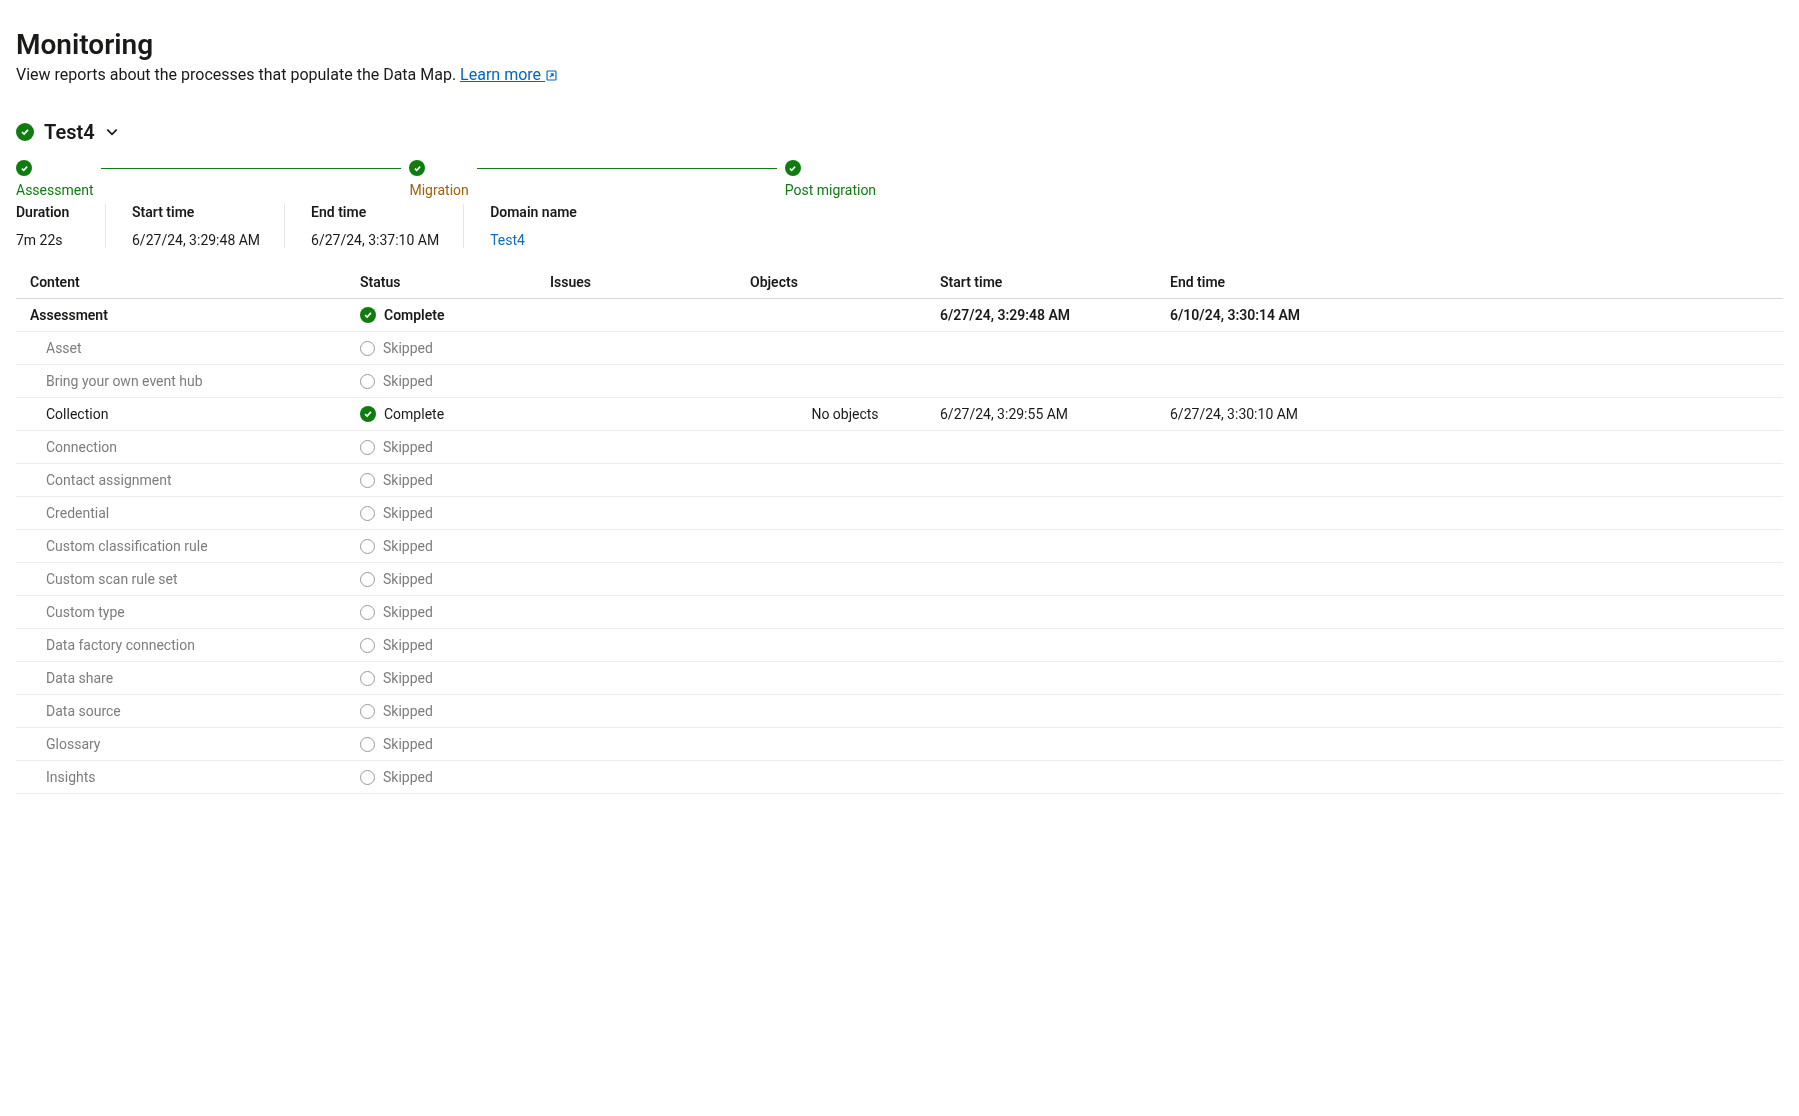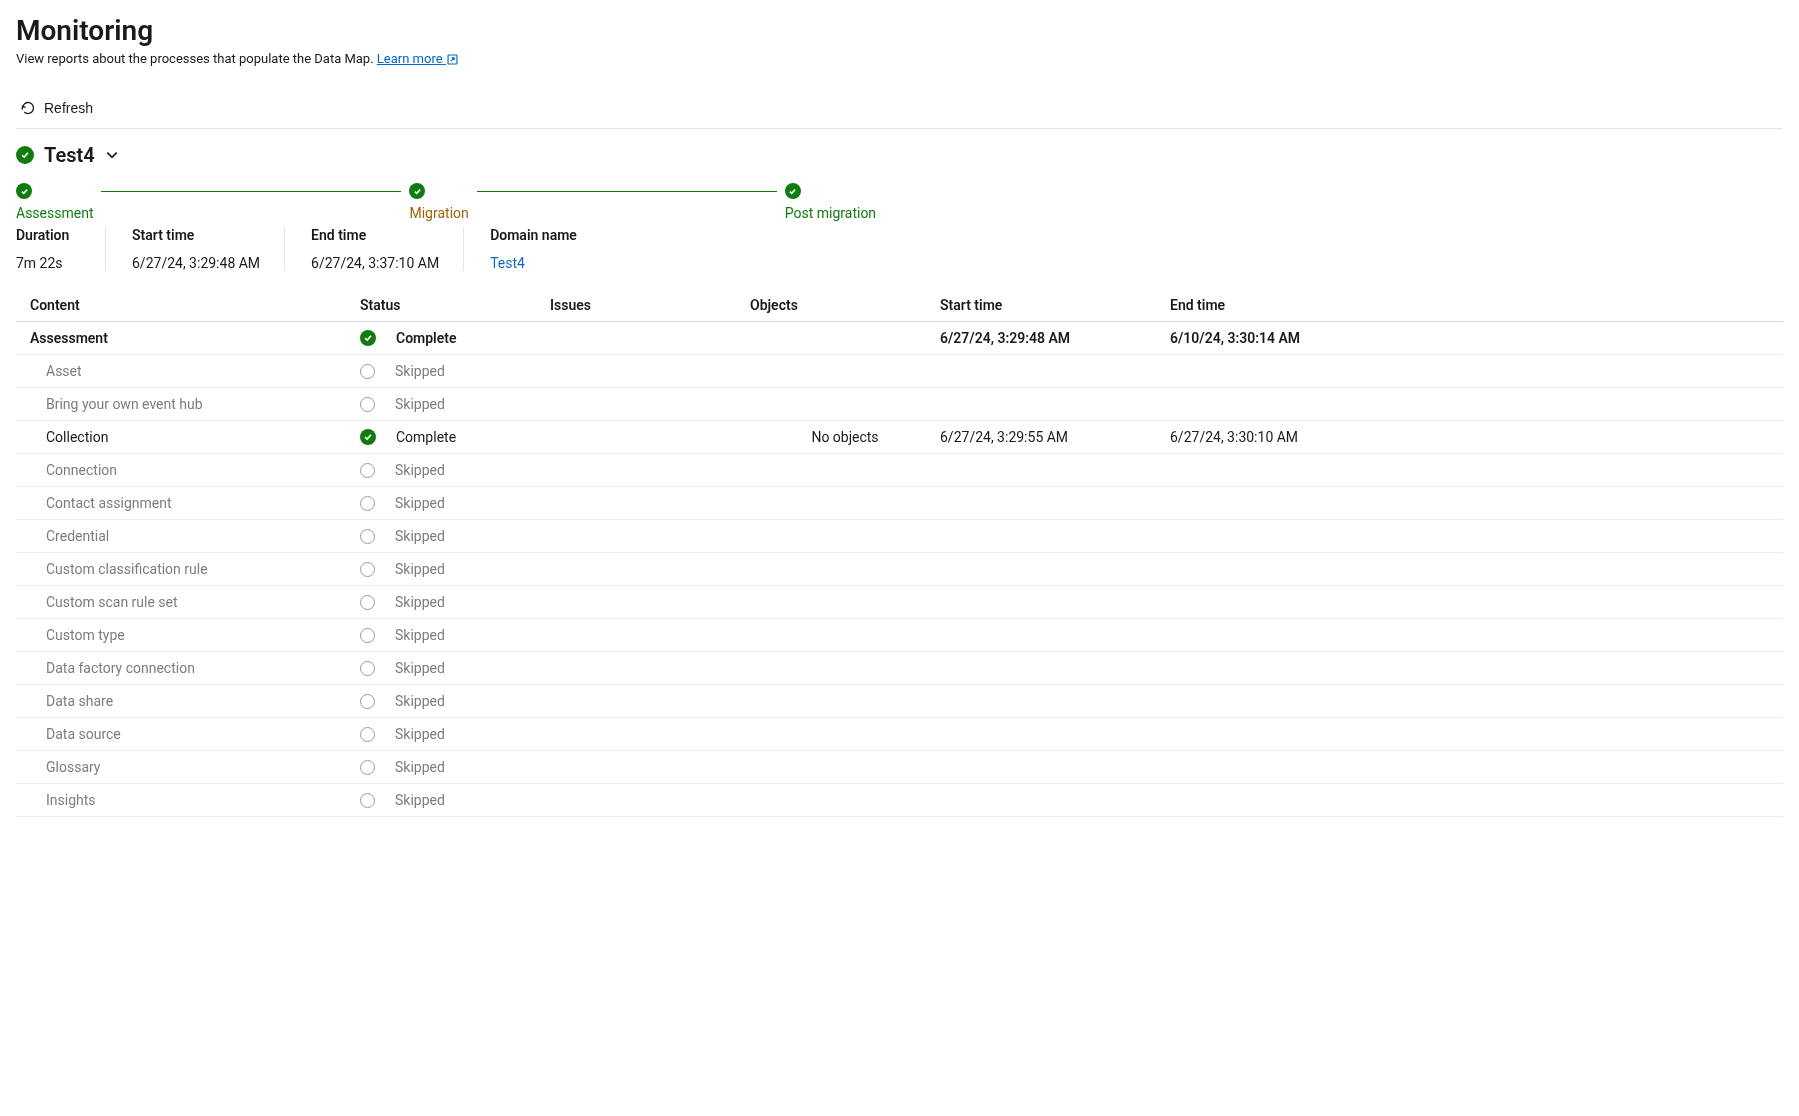--- a/index.html
+++ b/index.html
@@ -2,23 +2,23 @@
 <html><head>
 <meta charset="utf-8">
 <style>
   * { box-sizing: border-box; }
   html, body {
     margin: 0; padding: 0;
     font-family: "Segoe UI", -apple-system, BlinkMacSystemFont, Roboto, sans-serif;
     background:#ffffff; color:#1b1a19;
     font-size:14px;
   }
-  .page { padding: 8px 16px 40px 16px; }
+  .page { padding: 22px 16px 40px 16px; }
   h1.page-title { font-size:28px; font-weight:600; margin:6px 0 4px 0; }
-  .page-subtitle { font-size:13px; color:#1b1a19; margin:0 0 22px 0; }
+  .page-subtitle { font-size:16px; color:#1b1a19; margin:0 0 22px 0; }
   .page-subtitle a { color:#0065c4; text-decoration:underline; }
   .ext-icon { vertical-align:middle; }
 
   .toolbar { padding:6px 0; border-bottom:1px solid #e5e5e5; }
   .refresh-btn {
     display:flex; align-items:center; gap:8px;
     background:none; border:none; padding:6px 4px;
     font-size:14px; cursor:pointer; color:#1b1a19;
   }
   .refresh-icon { width:16px; height:16px; }
@@ -60,21 +60,21 @@
     grid-template-columns: 330px 190px 200px 190px 230px 230px;
     align-items:center;
     border-bottom:1px solid #ededed;
     padding:8px 14px;
   }
   .grid-header { font-weight:600; font-size:14px; border-bottom:1px solid #d6d6d6; }
   .grid-row { font-size:14px; min-height:32px; }
   .grid-row.top { font-weight:600; }
   .grid-row.child .col-content { padding-left:16px; color:#7d7d7d; font-weight:400; }
   .grid-row.child.strong .col-content { color:#1b1a19; }
-  .col-status { display:flex; align-items:center; gap:20px; }
+  .col-status { display:flex; align-items:center; gap:8px; }
   .skip-circle {
     width:15px; height:15px; border:1px solid #9a9a9a; border-radius:50%;
     display:inline-block; flex-shrink:0;
   }
   .status-text.skipped { color:#7d7d7d; }
   .status-text.complete { color:#1b1a19; }
   .col-objects, .col-issues { color:#1b1a19;text-align:center; }
   .col-content { }
 </style>
 </head>
@@ -86,29 +86,20 @@
     <span>View reports about the processes that populate the Data Map. </span>
     <a href="#">
       <span>Learn more</span>
       <svg class="ext-icon" width="13" height="13" viewBox="0 0 16 16" fill="none" stroke="#0065c4" stroke-width="1.4">
         <rect x="2.5" y="2.5" width="11" height="11" rx="1"></rect>
         <path d="M6 10 L10 6 M7 6 H10 V9"></path>
       </svg>
     </a>
   </p>
 
-  <div class="toolbar">
-    <button class="refresh-btn">
-      <svg class="refresh-icon" viewBox="0 0 16 16" fill="none" stroke="#1b1a19" stroke-width="1.3">
-        <path d="M2.5 8a5.5 5.5 0 1 1 1.8 4.1"></path>
-        <path d="M2.2 9.6 L2.5 6.4 L5.6 7.4"></path>
-      </svg>
-      <span>Refresh</span>
-    </button>
-  </div>
 
 
   <div class="selector-row">
     <span class="check-circle">
       <svg viewBox="0 0 12 12" fill="none" stroke="#fff" stroke-width="2">
           <path d="M2.5 6.2 L5 8.5 L9.5 3.5"></path>
         </svg>
     </span>
     <span class="selector-label">Test4</span>
     <svg class="chevron" viewBox="0 0 12 12" fill="none" stroke="#1b1a19" stroke-width="1.5">

